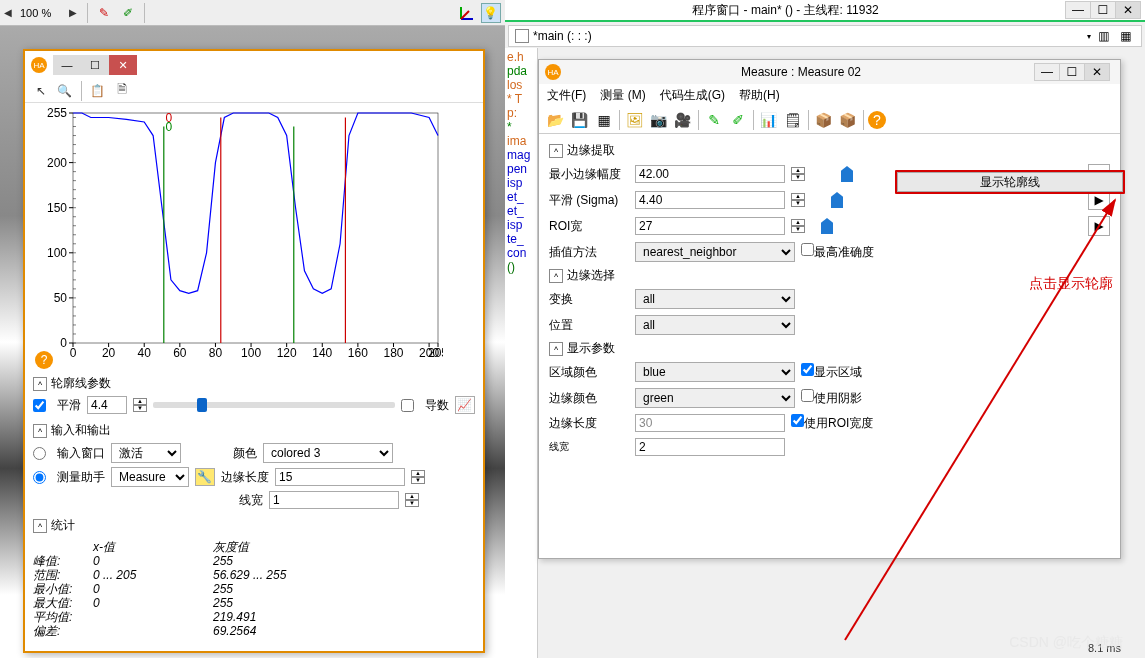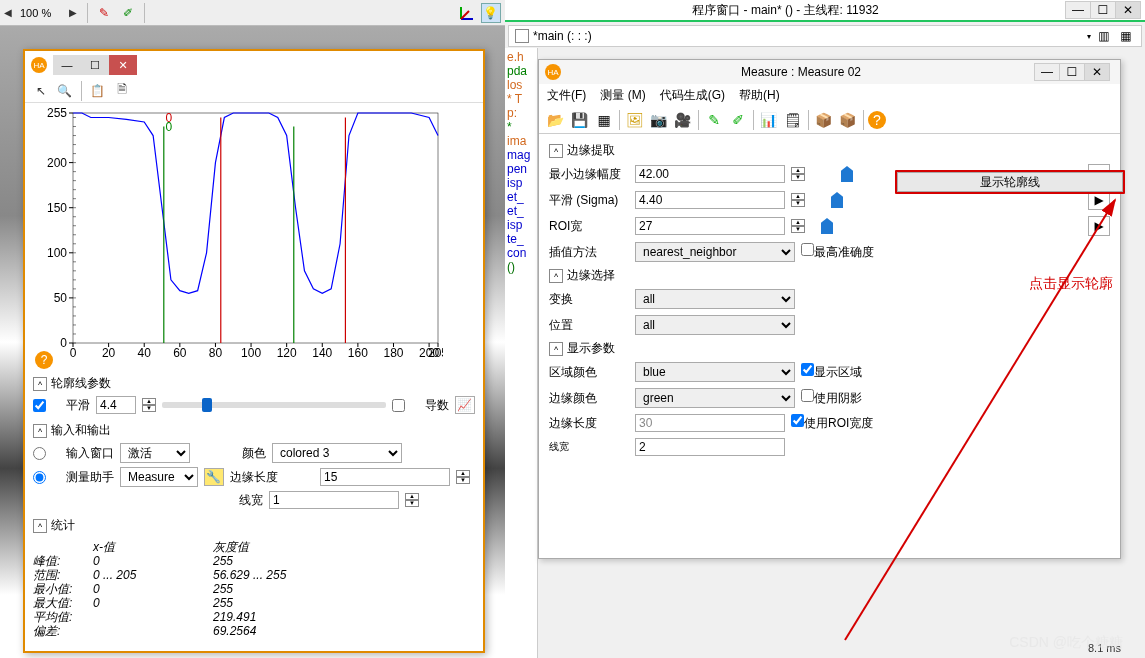--- a/index.html
+++ b/index.html
@@ -26,21 +26,21 @@
 .fuse-title .tbtn.close { background: #c8504f; color: #fff; }
 .fuse-tb2 { height: 24px; display: flex; align-items: center; padding: 0 6px; gap: 4px; border-bottom: 1px solid #ddd; }
 .chart-area { position: relative; height: 268px; padding: 5px 8px 5px 8px; }
 .chart-svg { position: absolute; left: 8px; top: 5px; width: 410px; height: 260px; }
 .help-ico { position: absolute; left: 10px; bottom: 2px; width: 18px; height: 18px; background: #f79400; border-radius: 50%; color: #fff; font-size: 12px; display: flex; align-items: center; justify-content: center; }
 
 .sect { padding: 2px 8px; }
 .sect-h { display: flex; align-items: center; gap: 4px; padding: 2px 0; }
 .sect-h .caret { width: 14px; height: 14px; border: 1px solid #888; display: inline-flex; align-items: center; justify-content: center; font-size: 8px; }
 .row { display: flex; align-items: center; gap: 6px; padding: 2px 0; }
-.row label { display: flex; align-items: center; gap: 20px; }
+.row label { display: flex; align-items: center; gap: 11px; }
 .row input[type=text], .row select { border: 1px solid #aaa; padding: 1px 3px; font-size: 12px; background: #fff; }
 .spin { width: 14px; display: flex; flex-direction: column; }
 .spin span { height: 7px; border: 1px solid #888; font-size: 6px; line-height: 5px; text-align: center; }
 .slider-track { flex: 1; height: 6px; background: #ddd; position: relative; border-radius: 2px; }
 .slider-thumb { position: absolute; top: -4px; width: 10px; height: 14px; background: #0a64c8; border-radius: 2px; }
 .small-ico { width: 20px; height: 18px; border: 1px solid #aaa; display: inline-flex; align-items: center; justify-content: center; }
 .color-swatch { width: 14px; height: 14px; border-radius: 50%; background: conic-gradient(red,yellow,lime,cyan,blue,magenta,red); display: inline-block; vertical-align: middle; margin-right: 4px; }
 .stats { padding: 2px 8px; display: grid; grid-template-columns: 60px 120px 120px; font-size: 11px; line-height: 14px; font-style: italic; }
 
 
@@ -249,21 +249,21 @@
       <select style="width:130px"><option><span class="color-swatch"></span><span>colored 3</span></option></select>
     </div>
     <div class="row">
       <label>
           <input type="radio" name="io" checked="" style="">
           <span>测量助手</span>
         </label>
       <select style="width:78px"><option>Measure 02</option></select>
       <span class="small-ico" style="background:#ffe870">🔧</span>
       <span>边缘长度</span>
-      <input type="text" style="width: 130px; margin-left: 36px;" value="15">
+      <input type="text" style="width: 130px;" value="15">
       <div class="spin">
           <span>▲</span>
           <span>▼</span>
         </div>
     </div>
     <div class="row">
       <span style="width:200px"></span>
       <span>线宽</span>
       <input type="text" style="width: 130px;" value="1">
       <div class="spin">

